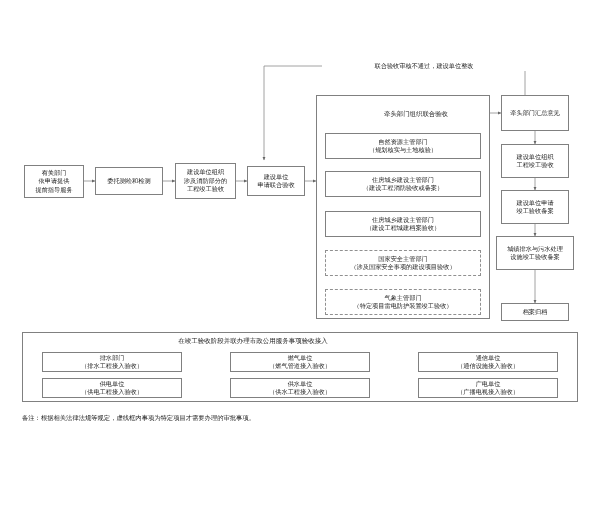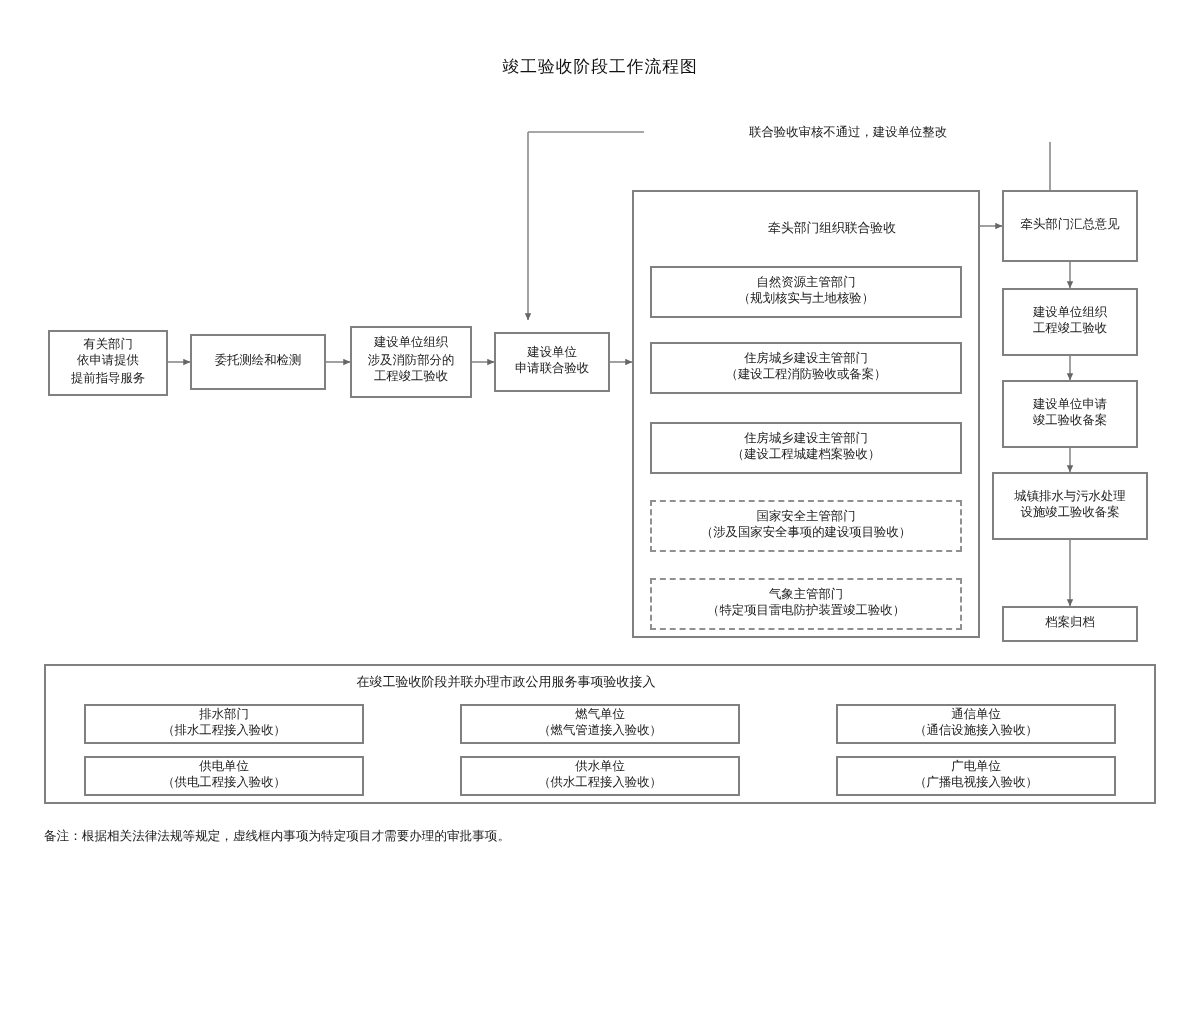--- a/index.html
+++ b/index.html
@@ -80,21 +80,20 @@
     text-align:center;
     font-size:6.5px;
     z-index:5;
   }
 </style>
 </head>
 <body>
 
 <div id="canvas">
 
-  <div id="page-title">竣工验收阶段工作流程图</div>
 
   <svg id="wires" viewBox="0 0 600 508">
     <defs>
       <marker id="ah" markerWidth="5" markerHeight="5" refX="4.2" refY="2" orient="auto">
         <path d="M0,0 L4.4,2 L0,4 z" fill="#666666"></path>
       </marker>
     </defs>
     <g stroke="#8a8a8a" stroke-width="0.8" fill="none">
 
       <line x1="84" y1="181" x2="95" y2="181" marker-end="url(#ah)"></line>

